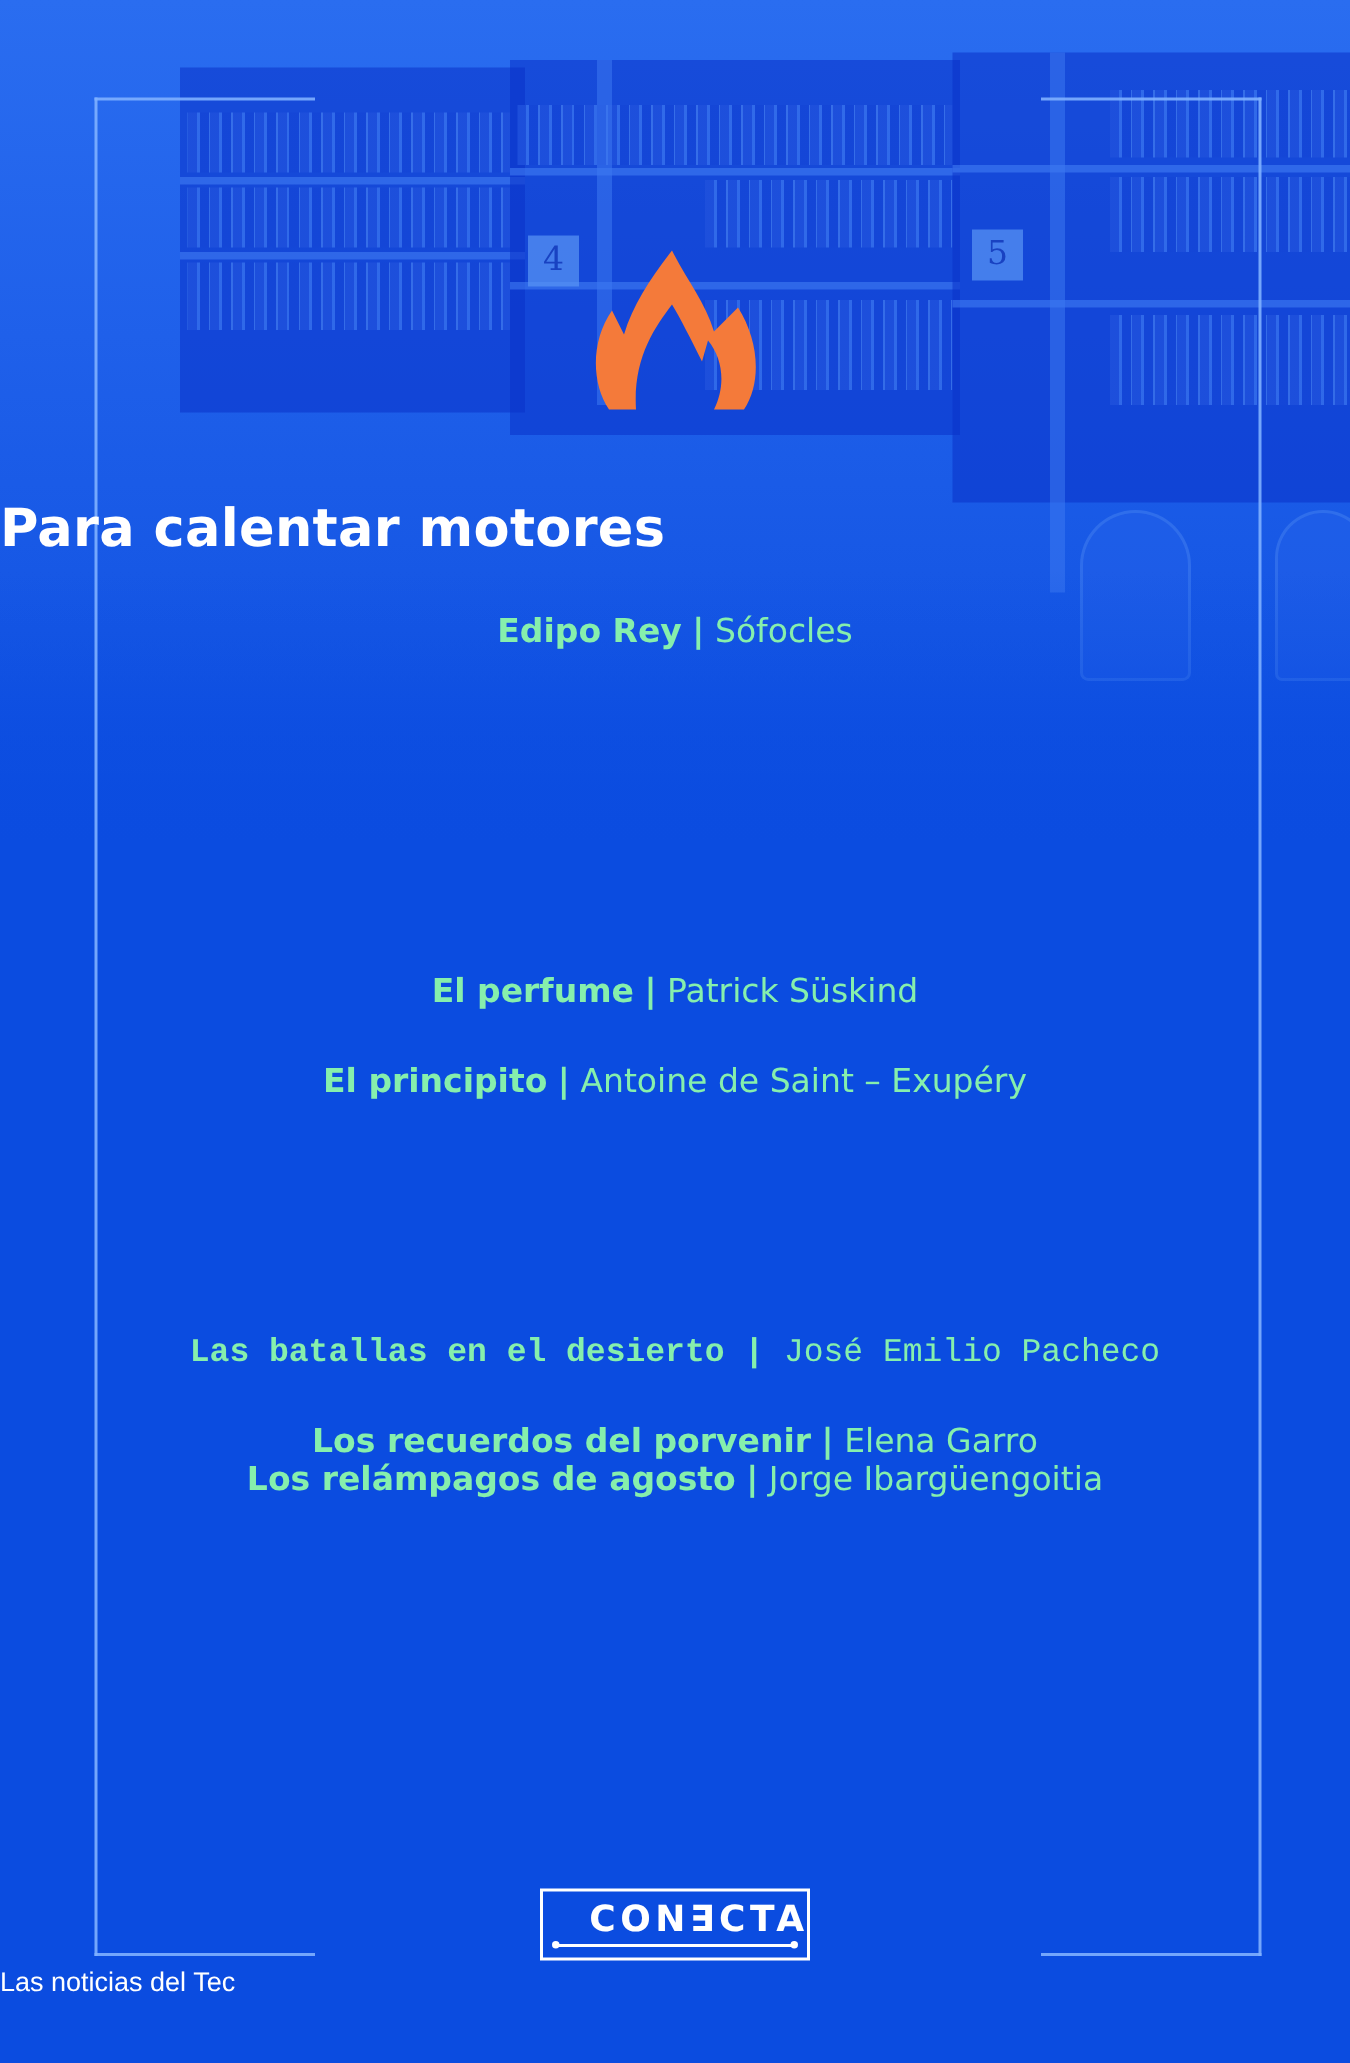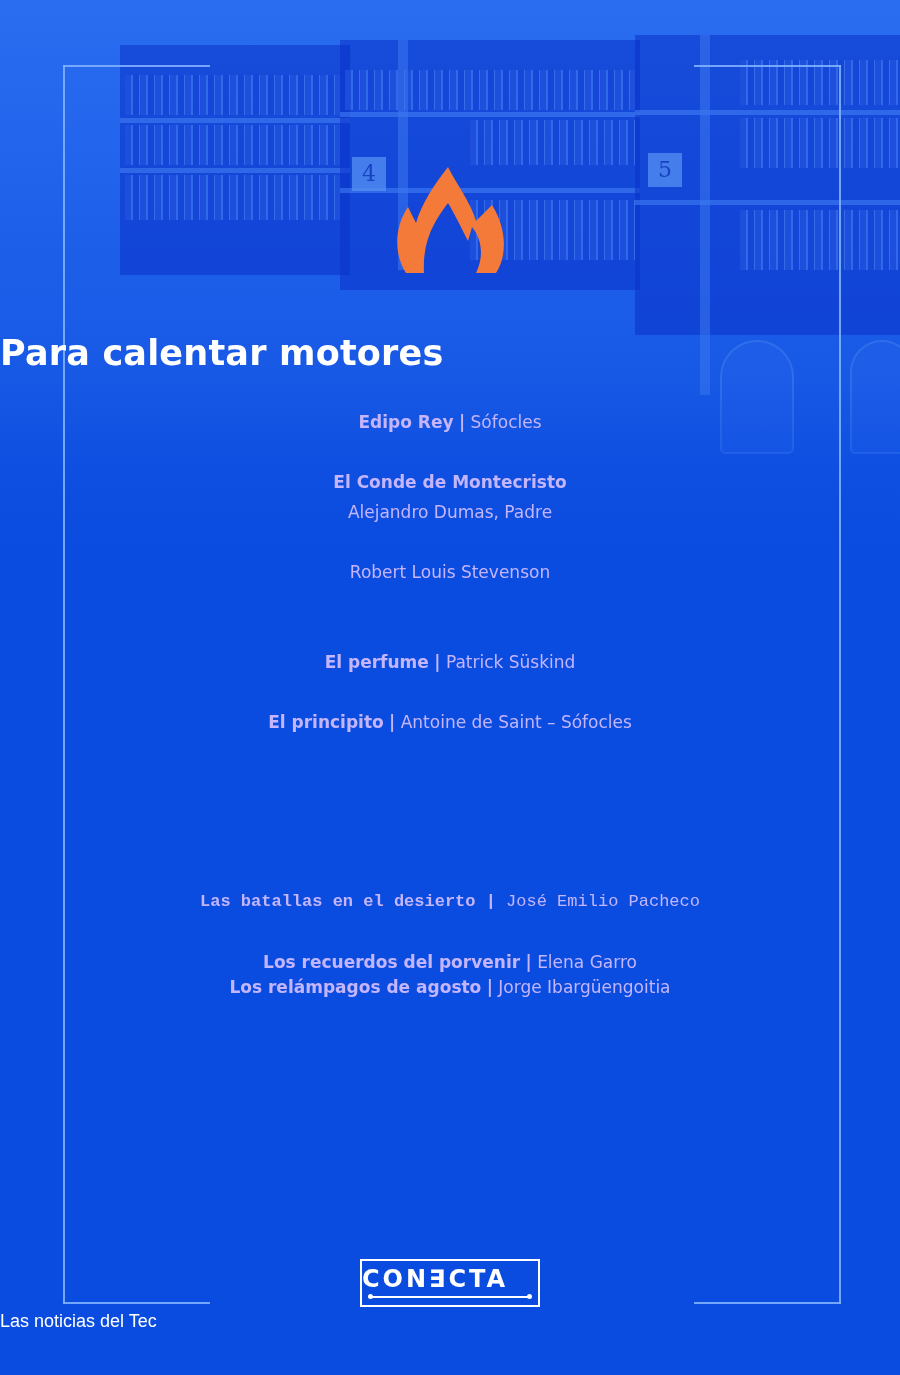--- a/index.html
+++ b/index.html
@@ -16,28 +16,28 @@
   .sign { position:absolute; width:34px; height:34px; background:rgba(90,150,245,0.7); color:rgba(20,60,190,0.9); font-family:"DejaVu Serif", serif; font-size:22px; text-align:center; line-height:34px; }
   .chair { position:absolute; border:2px solid rgba(70,130,240,0.45); border-radius:40px 40px 6px 6px; background:rgba(40,100,235,0.35); }
 
   
   .frame-line { position:absolute; background:#7fb0ff; opacity:0.9; }
 
   .flame { position:absolute; left:392px; top:165px; width:116px; height:110px; }
 
   .title { position:absolute; left:0; top:333px; width:900px; color:#ffffff; font-family:"DejaVu Sans", sans-serif; font-weight:bold; font-size:35px; letter-spacing:0.2px; }
 
-  .book { position:absolute; left:0; width:900px; text-align:center; color:#c4b5fd; font-size:17px; line-height:30px; }
+  .book { position:absolute; left:0; width:900px; text-align:center; color:#86efac; font-size:22px; line-height:30px; }
   .book .t { font-weight:bold; }
   .book .sep { font-weight:bold; }
   .book .a { font-weight:normal; }
   .book .a2 { display:block; font-weight:normal; }
 
   .logo-box { position:absolute; left:360px; top:1259px; width:180px; height:48px; border:2px solid #ffffff; box-sizing:border-box; }
-  .logo-text { position:absolute; left:0; top:4px; width:176px; text-align:left; color:#ffffff; font-family:"DejaVu Sans", sans-serif; font-weight:bold; font-size:24px; letter-spacing:3px; }
+  .logo-text { position:absolute; left:16px; top:4px; width:176px; text-align:center; color:#ffffff; font-family:"DejaVu Sans", sans-serif; font-weight:bold; font-size:24px; letter-spacing:3px; }
   .logo-underline { position:absolute; left:8px; right:8px; top:35px; height:2px; background:#ffffff; }
   .logo-underline:before, .logo-underline:after { content:""; position:absolute; top:-2px; width:5px; height:5px; border-radius:50%; background:#ffffff; }
   .logo-underline:before { left:-2px; } .logo-underline:after { right:-2px; }
   .logo-tag { position:absolute; left:0; top:1311px; width:900px; color:#ffffff; font-family:"Liberation Sans", sans-serif; font-size:18px; }
 </style>
 </head>
 <body>
 
 <div class="canvas">
 
@@ -85,39 +85,34 @@
   </svg>
 
   <div class="title">Para calentar motores</div>
 
   <div class="book" style="top:407px;">
     <span class="t">Edipo Rey</span>
     <span class="sep">|</span>
     <span class="a">Sófocles</span>
   </div>
 
-  <div class="book" style="top:467px;">
-    <span class="t">El Conde de Montecristo</span>
-    <span class="a2">Alejandro Dumas, Padre</span>
-  </div>
 
   <div class="book" style="top:557px;">
-    <span class="a2">Robert Louis Stevenson</span>
   </div>
 
   <div class="book" style="top:647px;">
     <span class="t">El perfume</span>
     <span class="sep">|</span>
     <span class="a">Patrick Süskind</span>
   </div>
 
   <div class="book" style="top:707px;">
     <span class="t">El principito</span>
     <span class="sep">|</span>
-    <span class="a">Antoine de Saint – Sófocles</span>
+    <span class="a">Antoine de Saint – Exupéry</span>
   </div>
 
 
 
   <div class="book" style="top:887px;font-family:Liberation Mono, monospace;">
     <span class="t">Las batallas en el desierto</span>
     <span class="sep">|</span>
     <span class="a">José Emilio Pacheco</span>
   </div>
 

